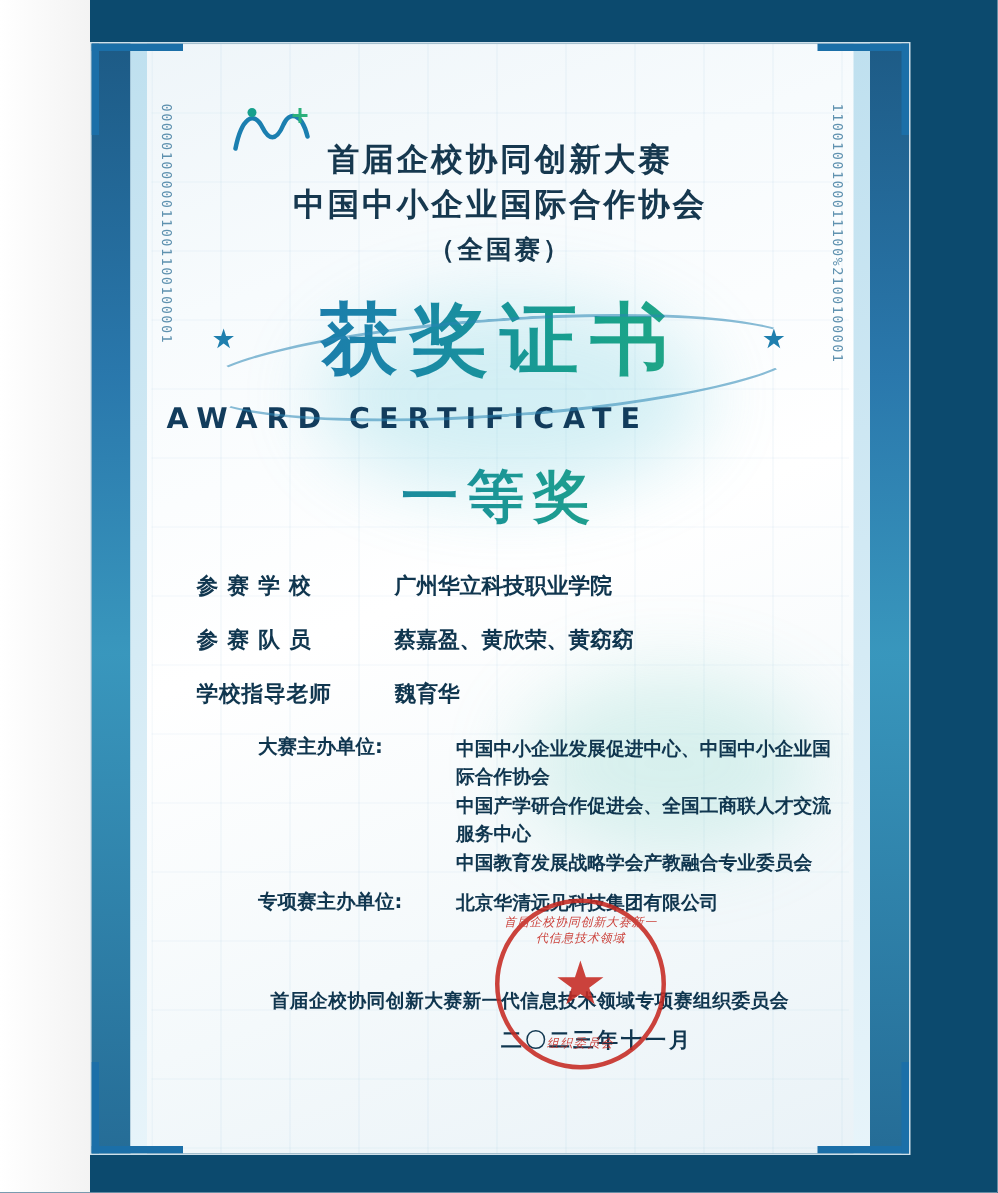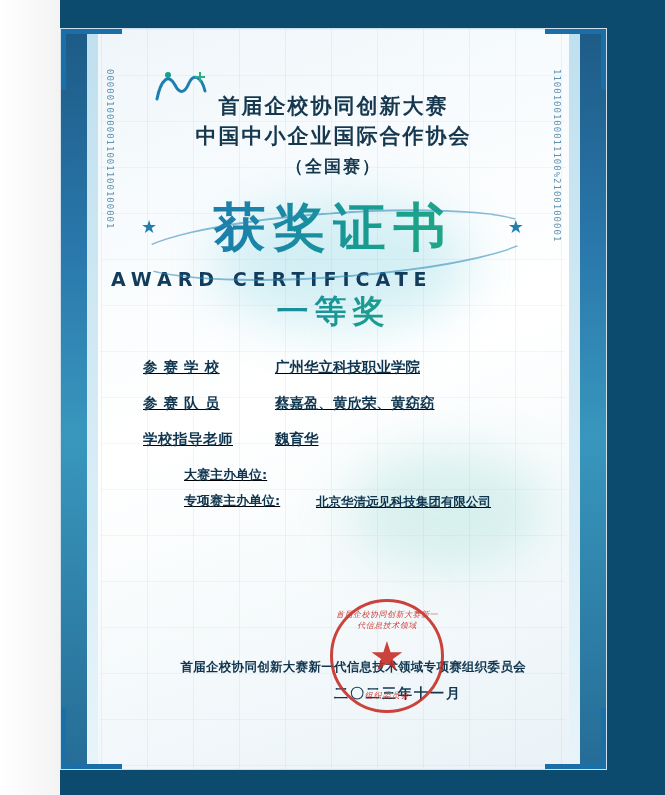--- a/index.html
+++ b/index.html
@@ -106,29 +106,28 @@
   .star{
     position:absolute;top:24px;color:#1f7fae;font-size:18px;
   }
   .star.l{left:30px;}
   .star.r{right:32px;}
   .award-en{
     font-size:19px;font-weight:bold;letter-spacing:6px;
     color:#123c5c;margin-top:2px;
   }
   .prize{
-    text-align:center;margin-top:0;
-    font-size:32px;font-weight:bold;letter-spacing:6px;
+    text-align:center;margin-top:16px;
+    font-size:38px;font-weight:bold;letter-spacing:6px;
     background:linear-gradient(90deg,#1a6fb0,#1b9a93 55%,#2bb07b);
     -webkit-background-clip:text;background-clip:text;color:transparent;
   }
   
   .fields{
-    margin:24px 0 0 32px;
-    text-decoration:underline;
+    margin:24px 0 0 20px;
   }
   .row{
     display:flex;align-items:flex-start;margin-bottom:17px;
   }
   .label{
     width:132px;flex:none;
     font-size:14.5px;font-weight:bold;color:#10364f;letter-spacing:.5px;
   }
   .value{
     font-size:14.5px;color:#10364f;font-weight:bold;
@@ -235,20 +234,25 @@
           <div class="label">参 赛 队 员</div>
           <div class="value">蔡嘉盈、黄欣荣、黄窈窈</div>
         </div>
         <div class="row">
           <div class="label">学校指导老师</div>
           <div class="value">魏育华</div>
         </div>
 
         <div class="row org">
           <div class="org-label">大赛主办单位:</div>
+          <div class="org-value">
+            <div>中国中小企业发展促进中心、中国中小企业国际合作协会</div>
+            <div>中国产学研合作促进会、全国工商联人才交流服务中心</div>
+            <div>中国教育发展战略学会产教融合专业委员会</div>
+          </div>
         </div>
 
         <div class="row org">
           <div class="org-label">专项赛主办单位:</div>
           <div class="org-value">北京华清远见科技集团有限公司</div>
         </div>
       </div>
 
       <div class="footer">
         <div class="footer-line">首届企校协同创新大赛新一代信息技术领域专项赛组织委员会</div>

